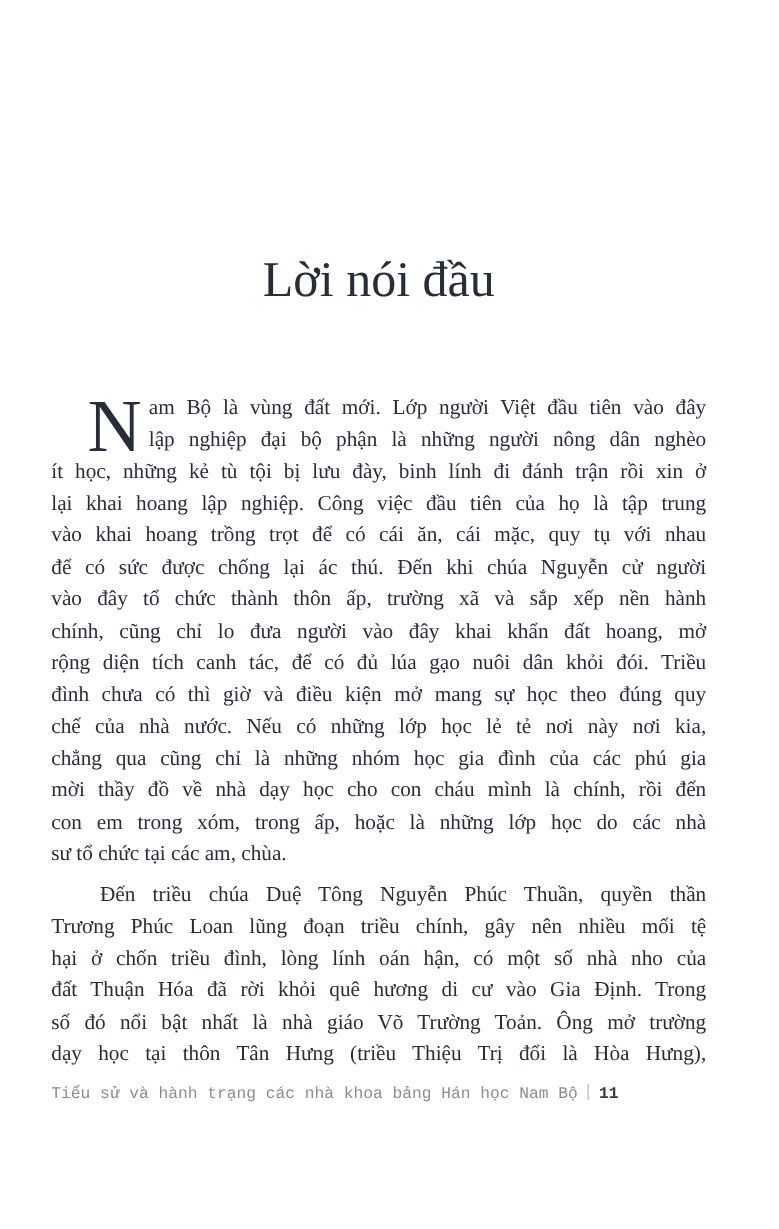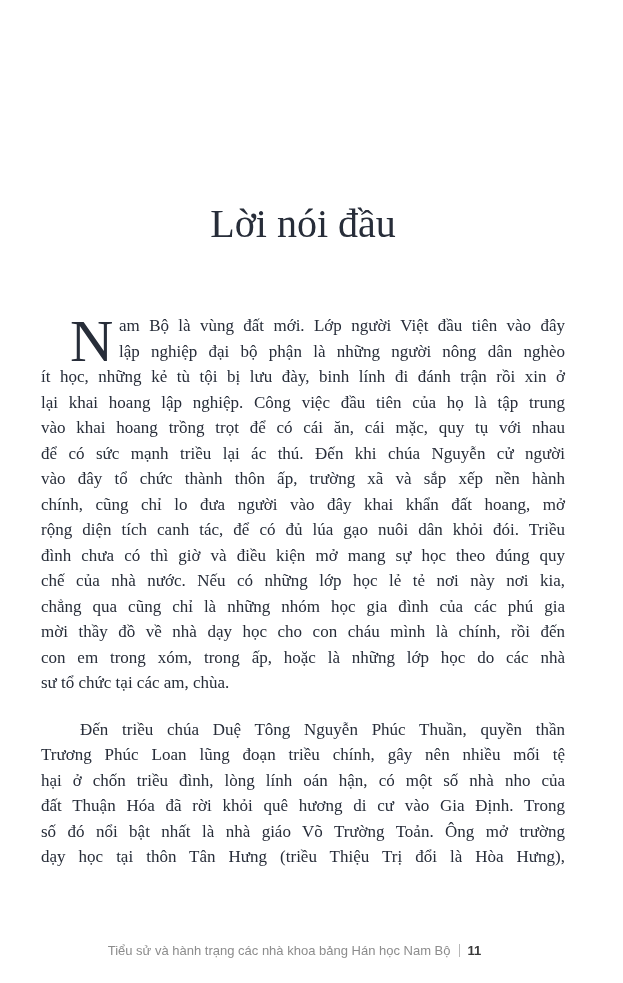--- a/index.html
+++ b/index.html
@@ -26,46 +26,46 @@
     color: #272d39;
   }
   .content {
     position: absolute;
     top: 313px;
     left: 41px;
     width: 524px;
     font-size: 17px;
   }
   .para { position: relative; }
-  .para2 { margin-top: 21px; }
+  .para2 { margin-top: 7px; }
   .line {
     height: 25.5px;
     line-height: 25.5px;
     text-align: justify;
     text-align-last: justify;
     white-space: normal;
   }
   .line.pad { padding-left: 78px; }
   .line.last { text-align-last: left; }
   .line.indent { text-indent: 39px; }
   .dropcap {
     position: absolute;
     top: -2px;
     left: 29px;
     font-size: 60px;
     line-height: 60px;
     color: #272d39;
   }
   .footer {
     position: absolute;
-    top: 943px;
+    top: 867px;
     left: 41px;
     right: 75px;
-    text-align: center;
-    font-family: Liberation Sans, sans-serif;
+    text-align: left;
+    font-family: Liberation Mono, monospace;
     font-size: 13px;
     line-height: 16px;
     color: #8c8c8c;
   }
   .footer .sep {
     display: inline-block;
     width: 1px;
     height: 13px;
     background: #b8b8b8;
     margin: 0 8px;
@@ -85,21 +85,21 @@
 
   <div class="content">
 
     <div class="para para1">
       <span class="dropcap">N</span>
       <div class="line pad">am Bộ là vùng đất mới. Lớp người Việt đầu tiên vào đây</div>
       <div class="line pad">lập nghiệp đại bộ phận là những người nông dân nghèo</div>
       <div class="line">ít học, những kẻ tù tội bị lưu đày, binh lính đi đánh trận rồi xin ở</div>
       <div class="line">lại khai hoang lập nghiệp. Công việc đầu tiên của họ là tập trung</div>
       <div class="line">vào khai hoang trồng trọt để có cái ăn, cái mặc, quy tụ với nhau</div>
-      <div class="line">để có sức mạnh triều lại ác thú. Đến khi chúa Nguyễn cử người</div>
+      <div class="line">để có sức được chống lại ác thú. Đến khi chúa Nguyễn cử người</div>
       <div class="line">vào đây tổ chức thành thôn ấp, trường xã và sắp xếp nền hành</div>
       <div class="line">chính, cũng chỉ lo đưa người vào đây khai khẩn đất hoang, mở</div>
       <div class="line">rộng diện tích canh tác, để có đủ lúa gạo nuôi dân khỏi đói. Triều</div>
       <div class="line">đình chưa có thì giờ và điều kiện mở mang sự học theo đúng quy</div>
       <div class="line">chế của nhà nước. Nếu có những lớp học lẻ tẻ nơi này nơi kia,</div>
       <div class="line">chẳng qua cũng chỉ là những nhóm học gia đình của các phú gia</div>
       <div class="line">mời thầy đồ về nhà dạy học cho con cháu mình là chính, rồi đến</div>
       <div class="line">con em trong xóm, trong ấp, hoặc là những lớp học do các nhà</div>
       <div class="line last">sư tổ chức tại các am, chùa.</div>
     </div>

